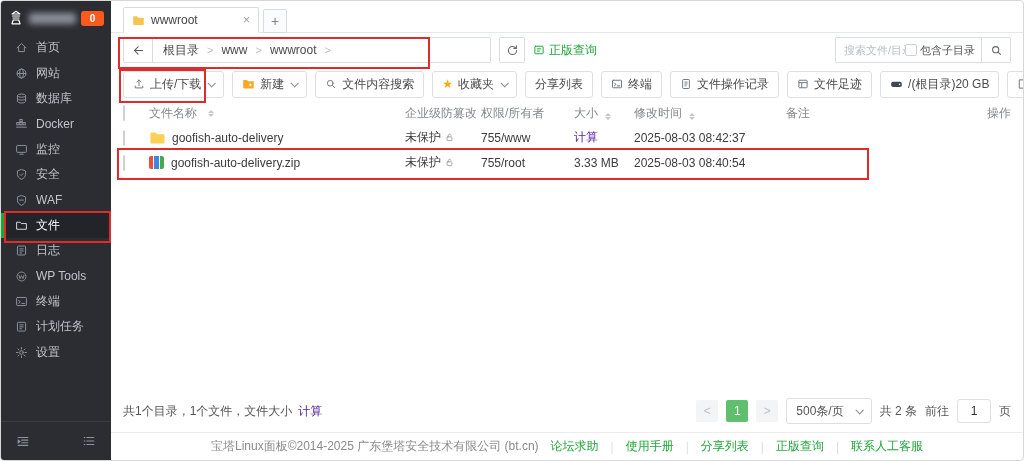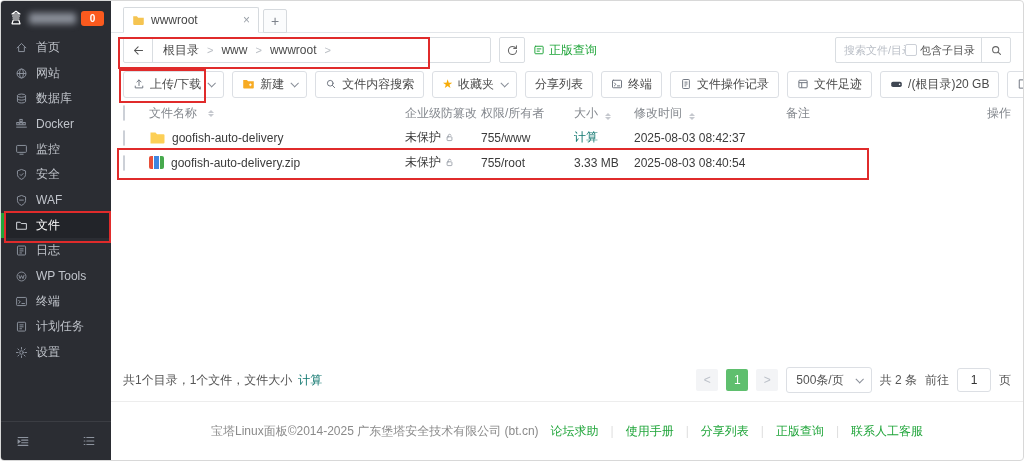--- a/index.html
+++ b/index.html
@@ -64,40 +64,40 @@
   .c-tamper{width:76px;flex-shrink:0;display:flex;align-items:center;gap:3px;}
   .c-perm{width:93px;flex-shrink:0;}
   .c-size{width:60px;flex-shrink:0;}
   .c-time{width:152px;flex-shrink:0;}
   .c-remark{flex:1;min-width:0;}
   .c-action{width:48px;flex-shrink:0;text-align:right;}
   .sort{display:inline-flex;flex-direction:column;gap:1px;margin-left:4px;vertical-align:1px;}
   .sort i{width:0;height:0;border-left:3px solid transparent;border-right:3px solid transparent;}
   .sort .up{border-bottom:3.5px solid #c5c8ce;}
   .sort .down{border-top:3.5px solid #c5c8ce;}
-  .green{color:#0f766e;cursor:pointer;}
+  .green{color:#4c1d95;cursor:pointer;}
   .file-label{color:#3b3b3b;cursor:pointer;}
   .lock{color:#9aa0a8;}
   .zip-icon{width:15px;height:13px;border-radius:2px;overflow:hidden;display:grid;
             grid-template-columns:1fr 1fr 1fr;gap:1px;background:#fff;flex-shrink:0;}
   .zip-icon b{display:block;}
   .zs1{background:#e8503a;} .zs2{background:#3f86e0;} .zs3{background:#46a94d;}
   .spacer{flex:1;}
   
   .statusbar{height:42px;box-sizing:border-box;display:flex;align-items:center;padding:0 12px;color:#555;}
   .sum{display:flex;align-items:center;gap:6px;}
   .pagination{margin-left:auto;display:flex;align-items:center;gap:8px;color:#555;}
   .pg-btn{width:22px;height:22px;background:#f3f4f6;border-radius:2px;display:flex;align-items:center;justify-content:center;color:#bcc1c9;cursor:pointer;}
   .pg-cur{width:22px;height:22px;background:#5fbf6e;border-radius:2px;display:flex;align-items:center;justify-content:center;color:#fff;cursor:pointer;}
   .pg-size{display:flex;align-items:center;gap:10px;height:26px;box-sizing:border-box;padding:0 9px;
            border:1px solid #dcdfe4;border-radius:3px;color:#555;cursor:pointer;}
   .goto-input{width:34px;height:24px;box-sizing:border-box;border:1px solid #dcdfe4;border-radius:3px;text-align:center;
               font-size:12px;color:#333;outline:0;font-family:"Liberation Sans","DejaVu Sans",sans-serif;}
   
-  .footerbar{height:59px;box-sizing:border-box;border-top:1px solid #ededed;display:flex;align-items:center;
+  .footerbar{height:28px;box-sizing:border-box;border-top:1px solid #ededed;display:flex;align-items:center;
              justify-content:center;gap:12px;color:#8a8a8a;}
   .f-link{color:#20a53a;cursor:pointer;}
   .f-sep{color:#dedede;}
   
   .anno{position:absolute;border:2px solid #e02b2b;z-index:30;pointer-events:none;}
   .anno-crumb{left:117px;top:36px;width:308px;height:28px;}
   .anno-upload{left:118px;top:68px;width:83px;height:30px;}
   .anno-filemenu{left:3px;top:210px;width:103px;height:28px;}
   .anno-row{left:116px;top:147px;width:748px;height:28px;}
 </style>

